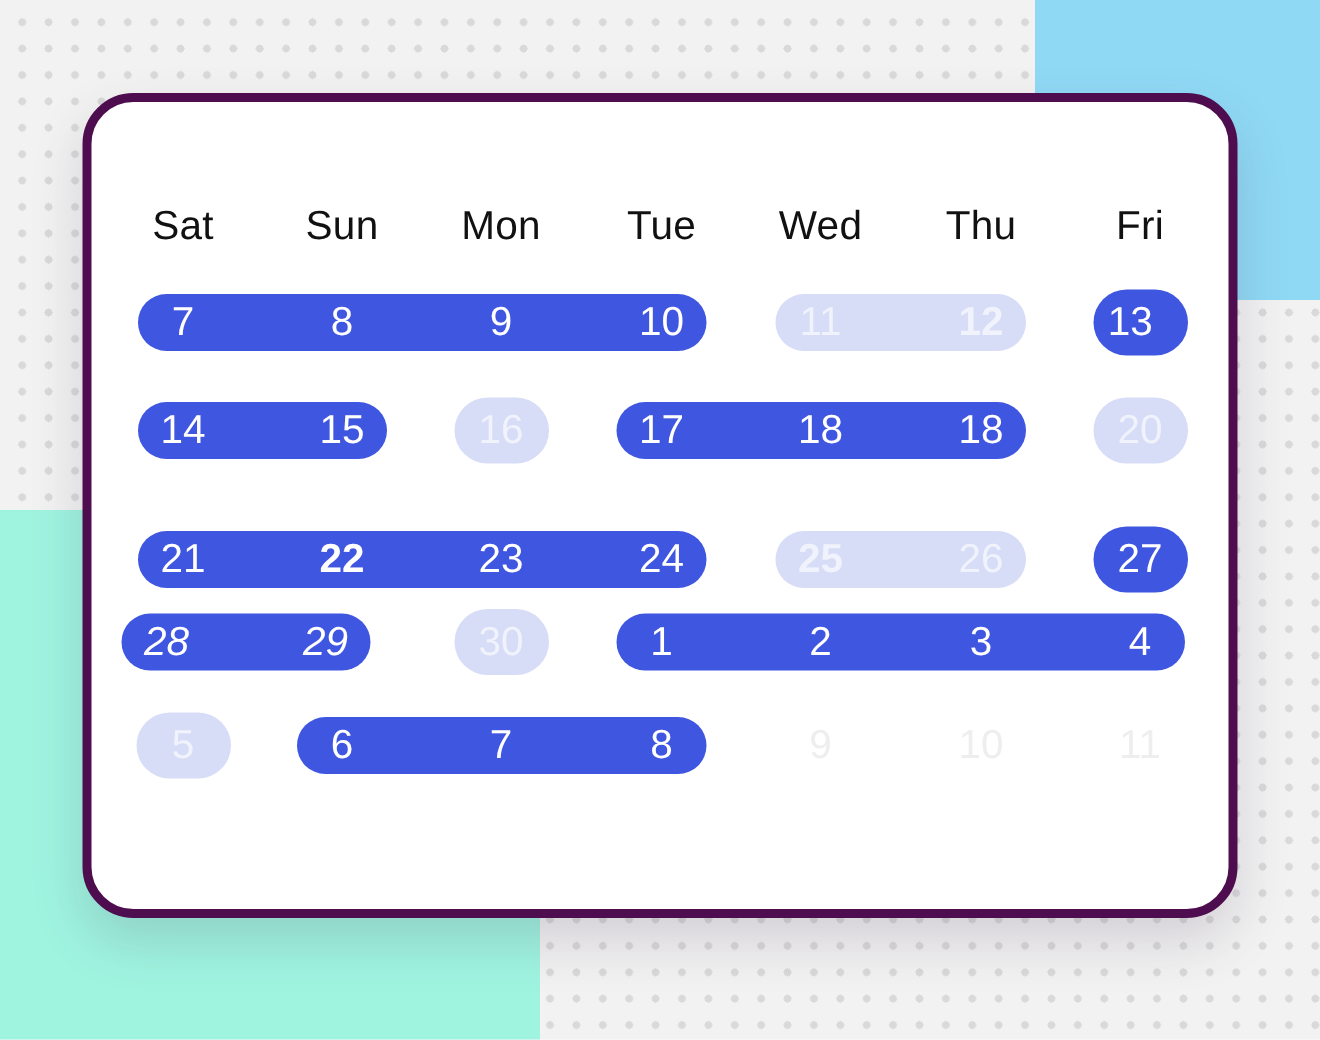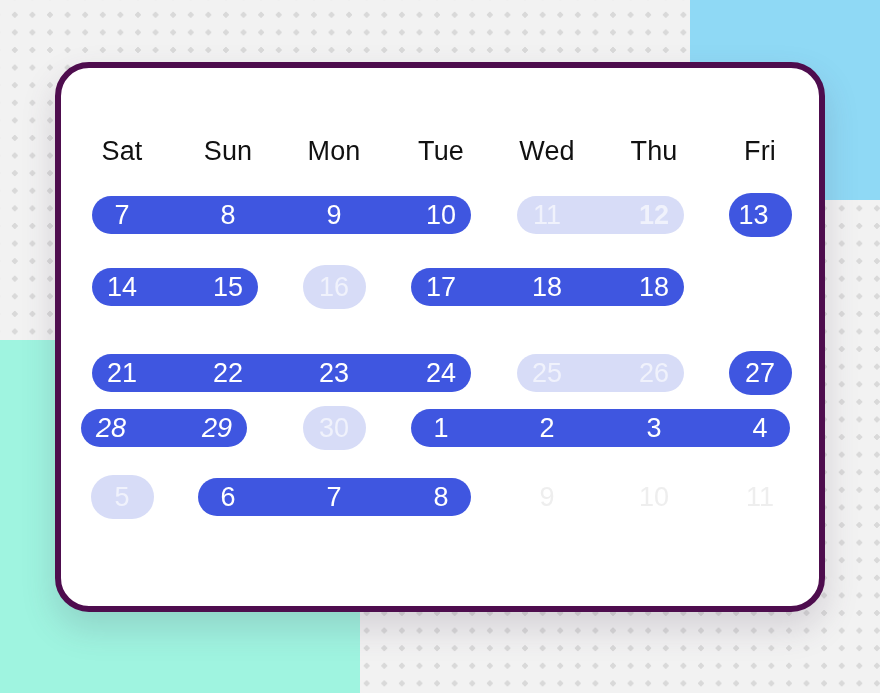--- a/index.html
+++ b/index.html
@@ -146,30 +146,33 @@
           <span class="day on-solid" style="left: 136px;">15</span>
         </div>
         <div class="pill single light" style="left: 241.5px; width: 63px;">
           <span class="day on-light" style="left: 31.5px;">16</span>
         </div>
         <div class="pill range solid" style="left: 350px; width: 273px;">
           <span class="day on-solid" style="left: 30px;">17</span>
           <span class="day on-solid" style="left: 136px;">18</span>
           <span class="day on-solid" style="left: 243px;">18</span>
         </div>
+        <div class="pill single light" style="left: 667.5px; width: 63px;">
+          <span class="day on-light" style="left: 31.5px;">20</span>
+        </div>
       </div>
       <div class="week-row" style="top: 266px; margin-top: 16px;">
         <div class="pill range solid" style="left: 31px; width: 379px;">
           <span class="day on-solid" style="left: 30px;">21</span>
-          <span class="day on-solid" style="left: 136px;">22</span>
+          <span class="day on-solid" style="left: 136px; font-weight: bold;">22</span>
           <span class="day on-solid" style="left: 242px;">23</span>
           <span class="day on-solid" style="left: 349px;">24</span>
         </div>
         <div class="pill range light" style="left: 456px; width: 167px;">
-          <span class="day on-light" style="left: 30px;">25</span>
+          <span class="day on-light" style="left: 30px; font-weight: bold;">25</span>
           <span class="day on-light" style="left: 137px;">26</span>
         </div>
         <div class="pill single solid" style="left: 667.5px; width: 63px;">
           <span class="day on-solid" style="left: 31.5px;">27</span>
         </div>
       </div>
       <div class="week-row" style="top: 337px;">
         <div class="pill range solid" style="left: 20px; width: 166px; font-style: italic;">
           <span class="day on-solid" style="left: 30px;">28</span>
           <span class="day on-solid" style="left: 136px;">29</span>

